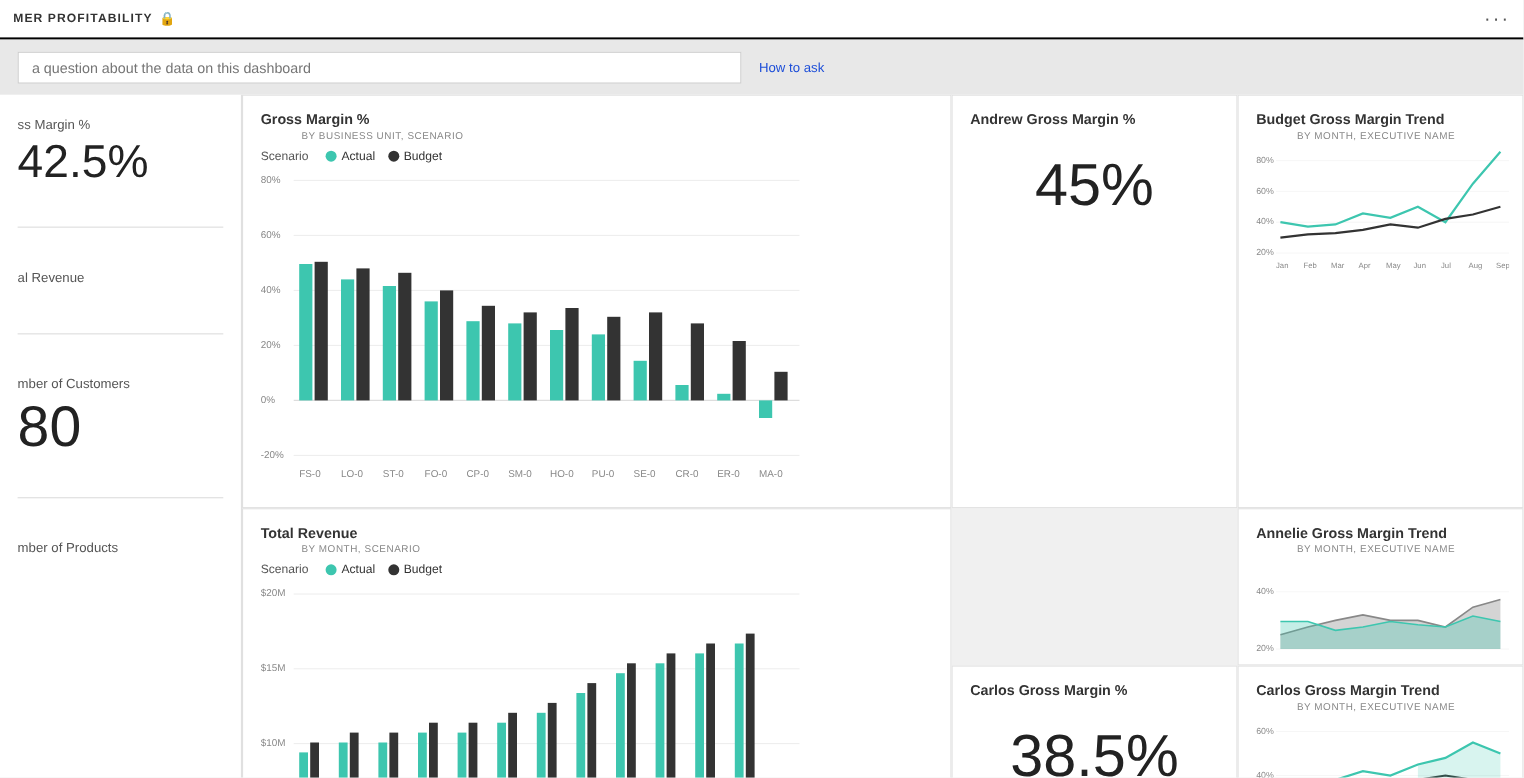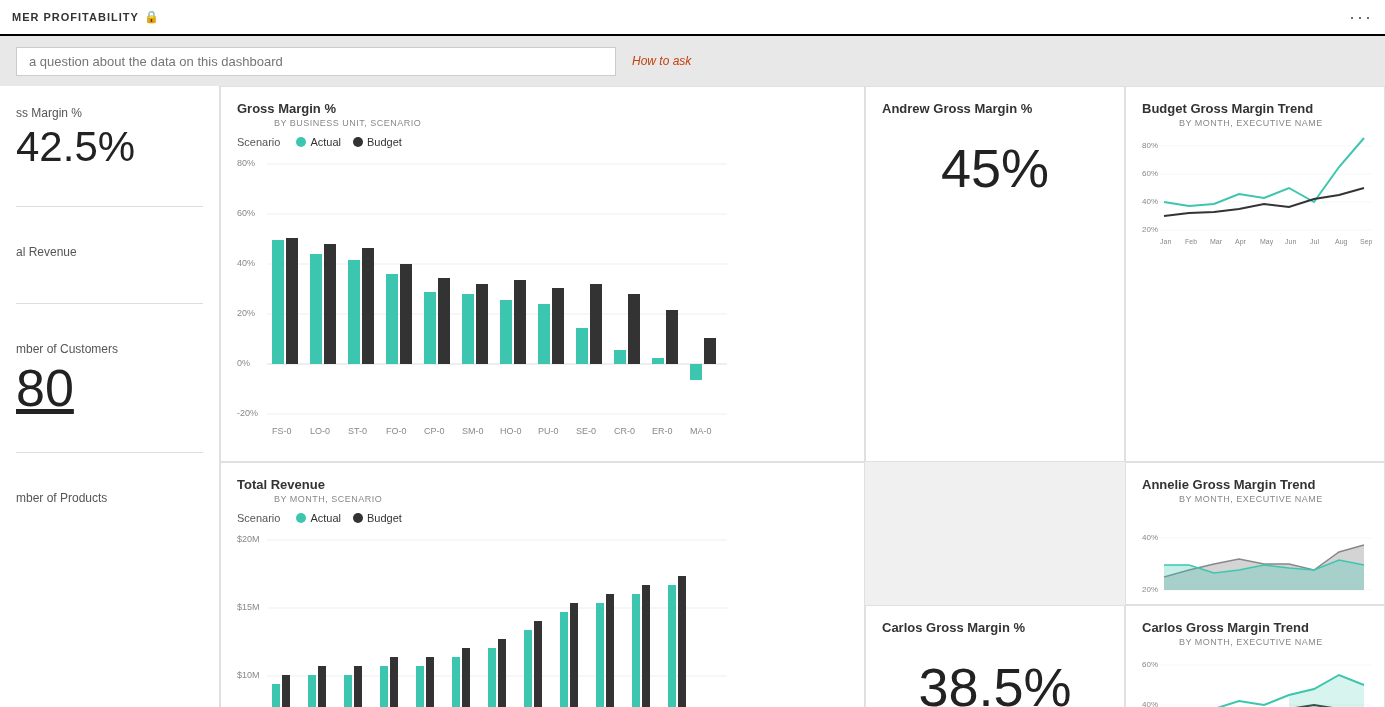--- a/index.html
+++ b/index.html
@@ -31,26 +31,26 @@
       padding: 10px 16px;
       display: flex;
       align-items: center;
       gap: 16px;
       height: 50px;
     }
     .qa-input {
       border: 1px solid #ccc;
       background: #fff;
       padding: 6px 12px;
-      width: 600px;
+      width: 658px;
       font-size: 13px;
       color: #888;
       outline: none;
     }
-    .how-to-ask { color: #c2410c; font-size: 12px; cursor: pointer; text-decoration: none; font-style: italic; }
+    .how-to-ask { color: #1d4ed8; font-size: 12px; cursor: pointer; text-decoration: none; }
 
     .dashboard {
       display: grid;
       grid-template-columns: 220px 1fr 260px 260px;
       grid-template-rows: auto auto auto;
       gap: 0;
       padding: 0;
       height: calc(707px - 86px);
       overflow: hidden;
     }
@@ -160,21 +160,21 @@
       <div class="metric-label">ss Margin %</div>
       <div class="metric-value">42.5%</div>
     </div>
     <hr class="metric-divider">
     <div class="metric-block">
       <div class="metric-label">al Revenue</div>
     </div>
     <hr class="metric-divider">
     <div class="metric-block">
       <div class="metric-label">mber of Customers</div>
-      <div class="metric-value" style="font-size:52px;text-decoration:underline;">80</div>
+      <div class="metric-value" style="font-size:52px;">80</div>
     </div>
     <hr class="metric-divider">
     <div class="metric-block">
       <div class="metric-label">mber of Products</div>
     </div>
   </div>
 
   <div class="gm-card">
     <div class="card-title">Gross Margin %</div>
     <div class="card-subtitle">BY BUSINESS UNIT, SCENARIO</div>

